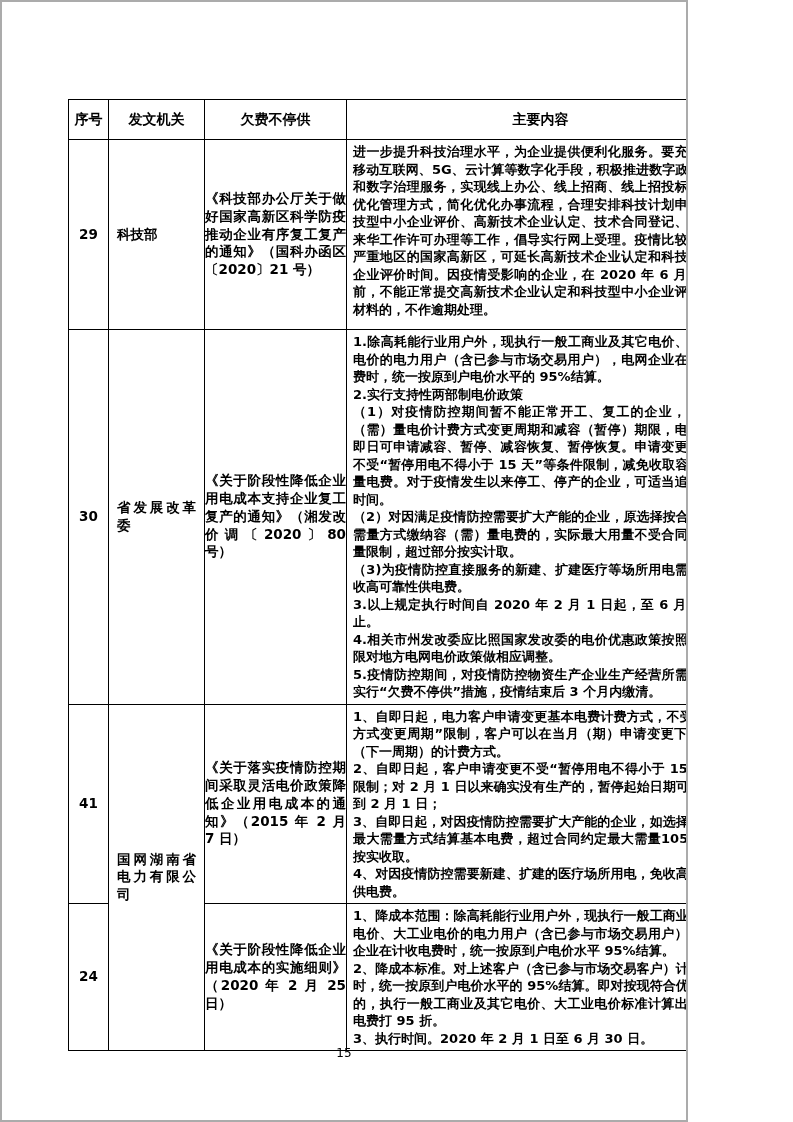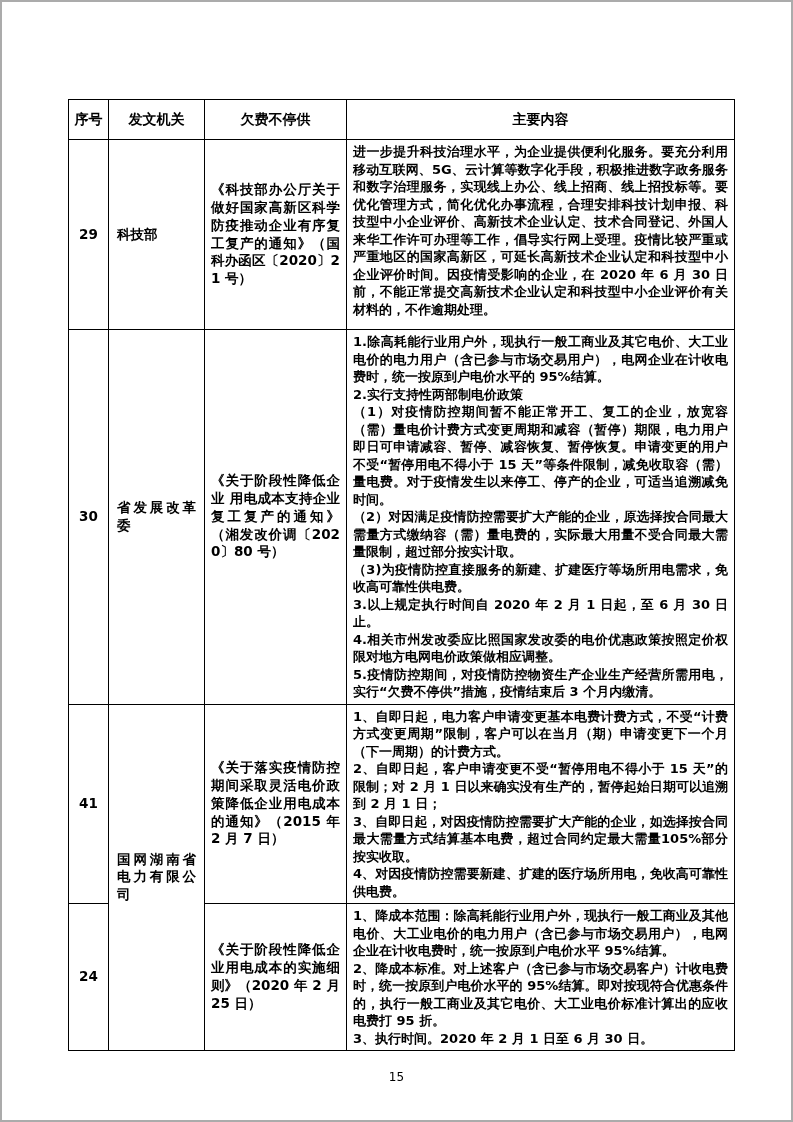--- a/index.html
+++ b/index.html
@@ -1,18 +1,18 @@
 <!DOCTYPE html>
 <html><head>
 <meta charset="utf-8">
 <style>
   html,body { margin:0; padding:0; background:#ffffff; }
   .page {
     position:relative;
-    width:793px; height:1122px;
+    width:688px; height:1122px;
     background:#ffffff;
     box-sizing:border-box;
     border:2px solid #ababab;
     font-family:"DejaVu Sans", sans-serif;
     font-weight:bold;
     color:#000000;
     overflow:hidden;
   }
   table.doc-table {
     position:absolute;
@@ -45,39 +45,39 @@
     margin-left:48px;
   }
   td.cell-agency {
     text-align:justify;
     text-justify:inter-character;
     padding:2px 8px;
   }
   td.cell-name {
     text-align:justify;
     text-justify:inter-character;
-    padding:4px 6px;
+    padding:4px 0;
   }
   td.cell-content {
     text-align:justify;
     text-justify:inter-character;
     vertical-align:top;
     white-space:pre-wrap;
     font-size:13px;
     line-height:17.5px;
     padding:3px 6px;
     margin-left:15px;
   }
   tr.row-29 { height:190px; }
   tr.row-30 { height:328px; }
   tr.row-31 { height:195px; }
   tr.row-32 { height:147px; }
   .page-num {
     position:absolute;
-    left:0; right:0; top:1068px;
+    left:0; right:0; top:1044px;
     text-align:center;
     font-size:12px;
     font-weight:normal;
   }
 </style>
 </head>
 <body>
 
 <div class="page">
 

